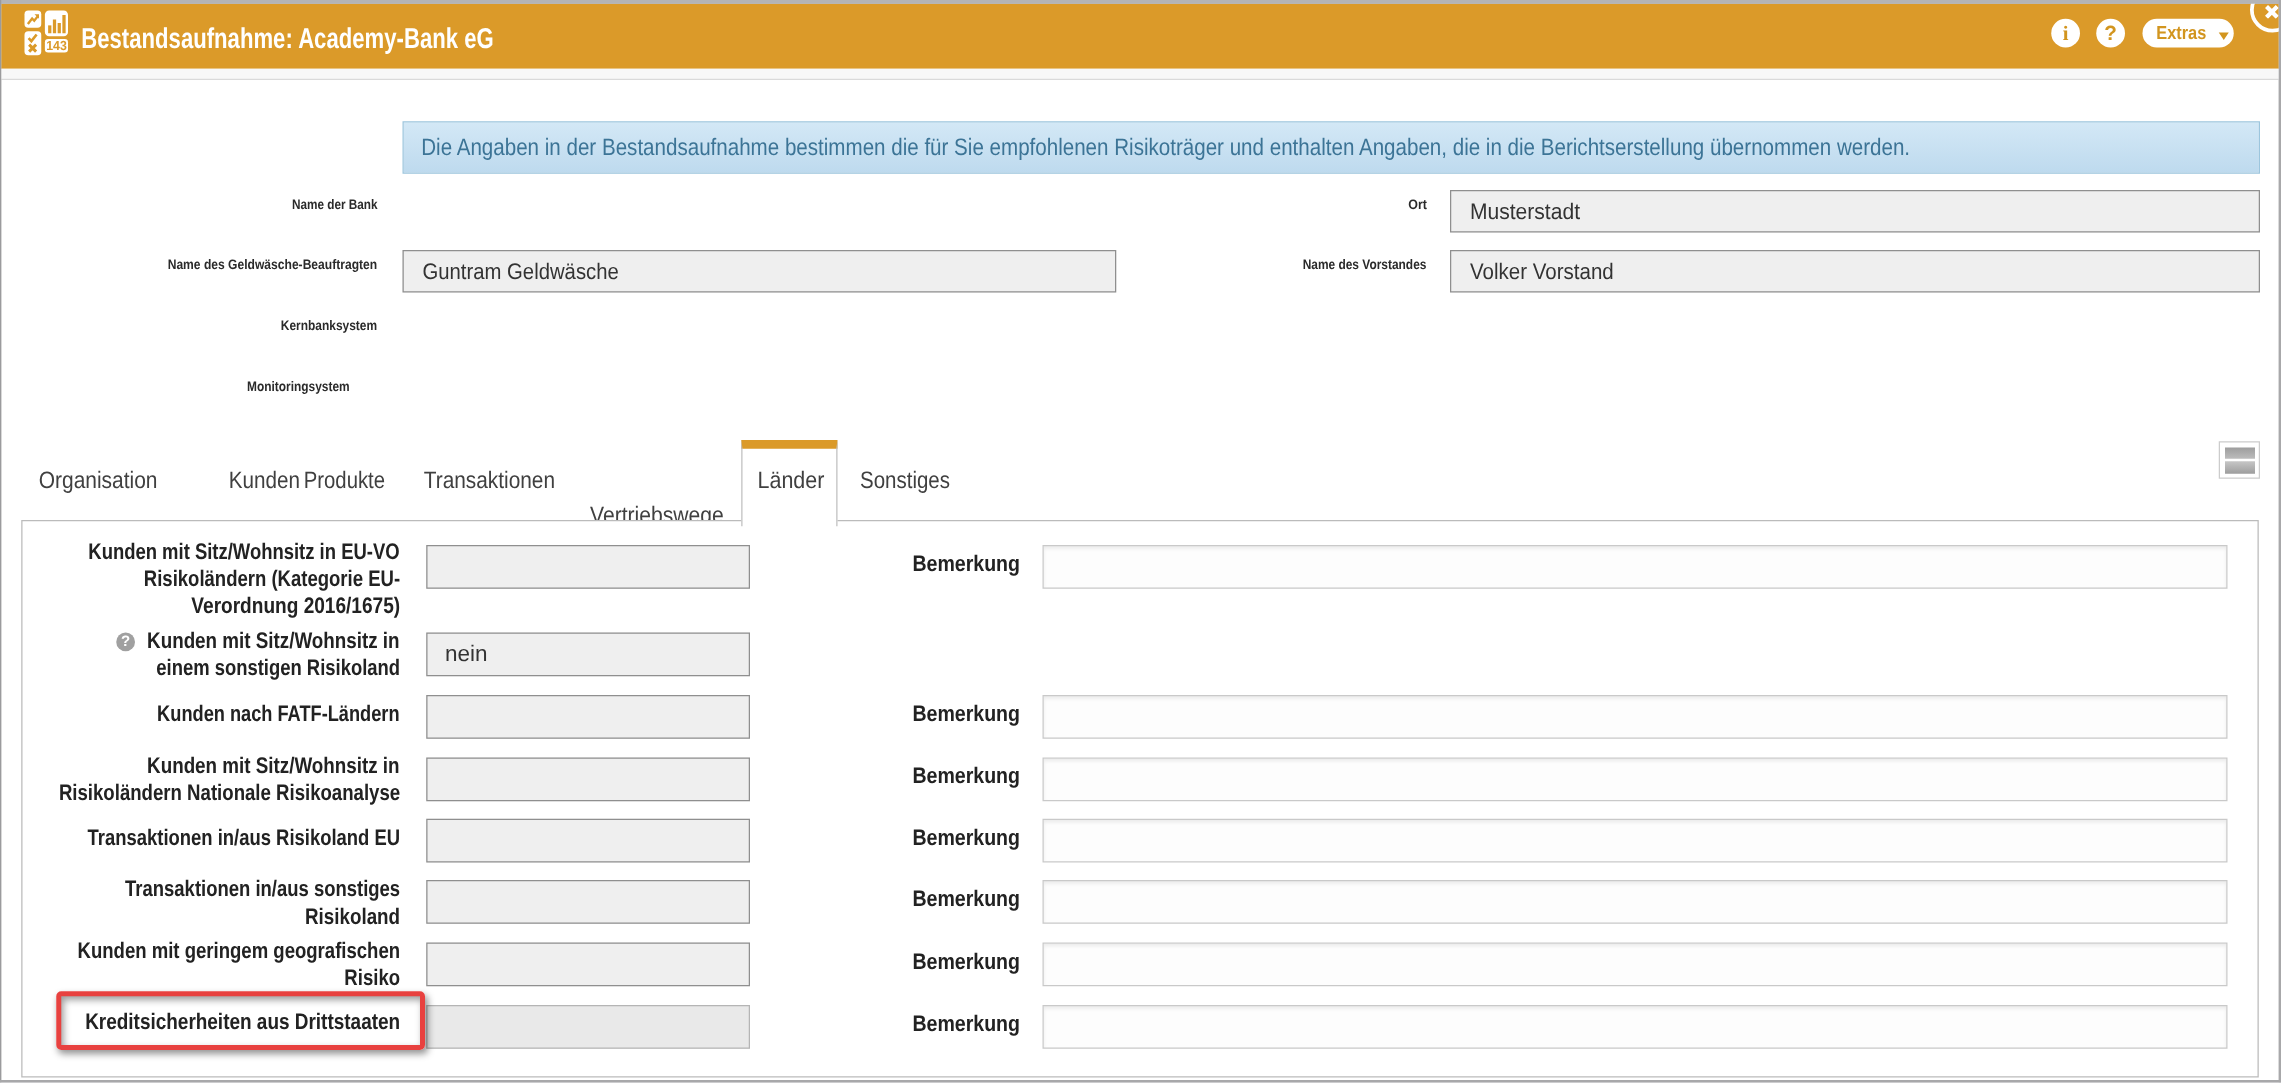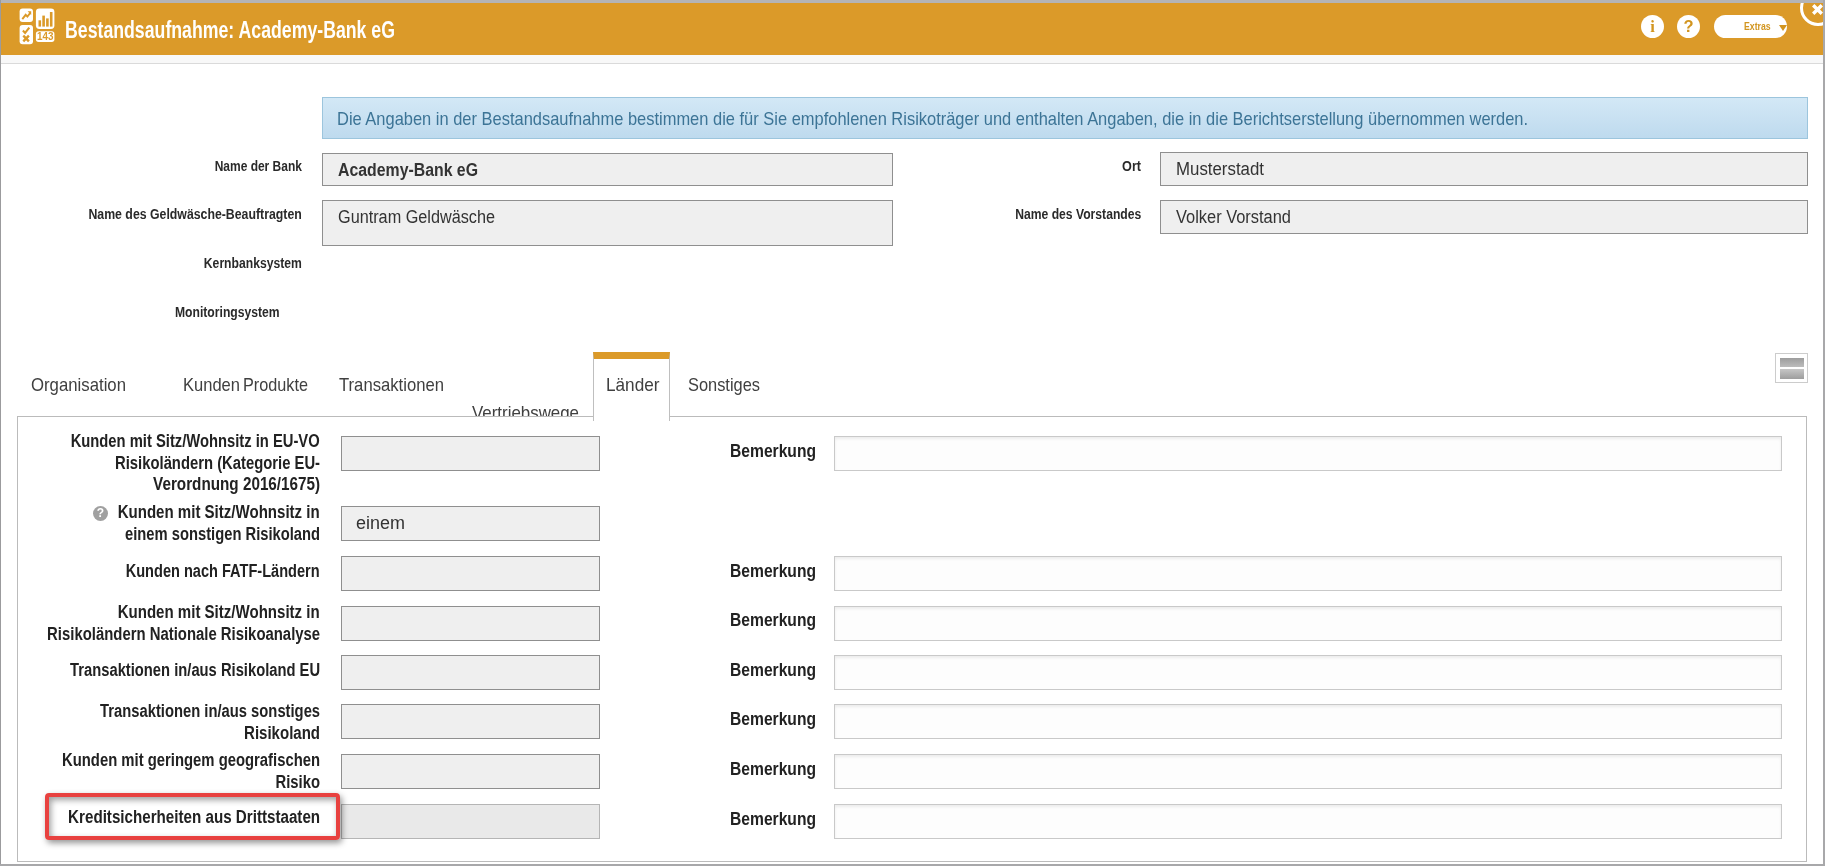--- a/index.html
+++ b/index.html
@@ -10,26 +10,26 @@
   #canvas{position:relative;width:1825px;height:866px;}
   .t{display:inline-block;transform-origin:0 50%;white-space:nowrap;}
   .tr{display:inline-block;transform-origin:100% 50%;white-space:nowrap;}
   
   #whitebg{left:1px;top:3px;width:1822px;height:861px;background:#fff;}
   #header{left:1px;top:3px;width:1822px;height:52px;background:#db9a29;}
   #substrip{left:1px;top:55px;width:1822px;height:9px;background:#f8f8f8;border-bottom:1px solid #dadada;box-sizing:border-box;}
   #title{left:65px;top:17px;color:#fff;font-size:23px;font-weight:bold;}
   .hbtn{background:#fff;border-radius:50%;width:23px;height:23px;top:15px;}
   #extras{left:1714px;top:15px;width:73px;height:23px;background:#fff;border-radius:12px;box-sizing:border-box;
-          color:#d2951f;font-weight:bold;font-size:10px;line-height:23px;text-align:right;padding-left:11px;}
+          color:#d2951f;font-weight:bold;font-size:15px;line-height:23px;text-align:left;padding-left:11px;}
   #closewrap{left:1800px;top:-10px;width:36px;height:36px;border:3px solid #fff;border-radius:50%;box-sizing:border-box;}
   #banner{left:322px;top:97px;width:1486px;height:42px;box-sizing:border-box;
           background:linear-gradient(#d3e8f6,#bedaee);border:1px solid #9cc5dd;}
   #banner .t{position:absolute;left:14px;top:10px;font-size:19px;color:#3c7496;}
-  .lbl{font-weight:bold;color:#2a2a2a;font-size:14px;text-align:right;}
+  .lbl{font-weight:bold;color:#2a2a2a;font-size:11px;text-align:right;}
   .inp{box-sizing:border-box;background:#efefef;border:1px solid #8f8f8f;color:#333;
        font-size:18px;line-height:32px;padding-left:15px;white-space:nowrap;}
   .tab{font-size:19px;color:#404040;top:374px;}
   #activetab{left:593px;top:352px;width:77px;height:69px;background:#fff;
              border-left:1px solid #bfbfbf;border-right:1px solid #bfbfbf;box-sizing:border-box;
              border-top:7px solid #db9a29;z-index:3;}
   #hamb{left:1775px;top:353px;width:33px;height:30px;box-sizing:border-box;border:1px solid #ccc;background:#fff;}
   #hamb .b1{left:4px;top:4px;width:24px;height:9px;background:linear-gradient(#9d9d9d,#bcbcbc);}
   #hamb .b2{left:4px;top:15px;width:24px;height:10px;background:linear-gradient(#c6c6c6,#9d9d9d);}
   #panel{left:17px;top:416px;width:1790px;height:446px;box-sizing:border-box;border:1px solid #bbb;background:#fff;}
@@ -79,26 +79,25 @@
   <div id="closewrap" class="abs"></div>
   <svg class="abs" style="left:1812px;top:4px;z-index:5" width="11" height="11" viewBox="0 0 11 11">
     <path d="M1.2 1.2 L9.8 9.8 M9.8 1.2 L1.2 9.8" stroke="#fff" stroke-width="3.4" stroke-linecap="butt"></path>
   </svg>
 
   <div id="banner" class="abs">
       <span class="t" id="sx_banner" style="transform:scaleX(0.8661)">Die Angaben in der Bestandsaufnahme bestimmen die für Sie empfohlenen Risikoträger und enthalten Angaben, die in die Berichtserstellung übernommen werden.</span>
     </div>
 
   <div class="abs lbl" style="left:0px;top:158px;width:302px;"><span class="tr" id="sx_l1" style="transform:scaleX(0.8563)">Name der Bank</span></div>
-  <div class="abs inp" style="left:322px;top:153px;width:571px;height:33px;font-weight:bold;"><span class="t" id="sx_v1" style="transform:scaleX(0.8801)">Academy-Bank eG</span></div>
   <div class="abs lbl" style="left:839px;top:158px;width:302px;"><span class="tr" id="sx_l2" style="transform:scaleX(0.9020)">Ort</span></div>
   <div class="abs inp" style="left:1160px;top:152px;width:648px;height:34px;"><span class="t" id="sx_v2" style="transform:scaleX(0.9357)">Musterstadt</span></div>
 
   <div class="abs lbl" style="left:0px;top:206px;width:302px;"><span class="tr" id="sx_l3" style="transform:scaleX(0.8787)">Name des Geldwäsche-Beauftragten</span></div>
-  <div class="abs inp" style="left:322px;top:200px;width:571px;height:46px;"><span class="t" id="sx_v3" style="transform:scaleX(0.9019)">Guntram Geldwäsche</span></div>
+  <div class="abs inp" style="left:322px;top:200px;width:571px;height:34px;"><span class="t" id="sx_v3" style="transform:scaleX(0.9019)">Guntram Geldwäsche</span></div>
   <div class="abs lbl" style="left:839px;top:206px;width:302px;"><span class="tr" id="sx_l4" style="transform:scaleX(0.8675)">Name des Vorstandes</span></div>
   <div class="abs inp" style="left:1160px;top:200px;width:648px;height:34px;"><span class="t" id="sx_v4" style="transform:scaleX(0.9120)">Volker Vorstand</span></div>
 
   <div class="abs lbl" style="left:0px;top:255px;width:302px;"><span class="tr" id="sx_l5" style="transform:scaleX(0.8685)">Kernbanksystem</span></div>
 
   <div class="abs lbl" style="left:0px;top:304px;width:280px;"><span class="tr" id="sx_l6" style="transform:scaleX(0.8674)">Monitoringsystem</span></div>
 
   <div id="activetab" class="abs"></div>
   <div class="abs tab" style="left:31px;"><span class="t" id="sx_t1" style="transform:scaleX(0.8818)">Organisation</span></div>
   <div class="abs tab" style="left:155px;margin-left:28px;"><span class="t" id="sx_t2" style="transform:scaleX(0.8700)">Kunden</span></div>
@@ -114,21 +113,21 @@
 
   <div id="panel" class="abs"></div>
 
   <div class="abs plbl" style="left:-30px;top:431px;width:350px;"><span class="tr" id="sx_p1a" style="transform:scaleX(0.8200)">Kunden mit Sitz/Wohnsitz in EU-VO</span><br><span class="tr" id="sx_p1b" style="transform:scaleX(0.8231)">Risikoländern (Kategorie EU-</span><br><span class="tr" id="sx_p1c" style="transform:scaleX(0.8473)">Verordnung 2016/1675)</span></div>
   <div class="abs ginp" style="left:341px;top:436px;"></div>
   <div class="abs bem" style="left:730px;top:441px;"><span class="t" id="sx_b1" style="transform:scaleX(0.8684)">Bemerkung</span></div>
   <div class="abs winp" style="left:834px;top:436px;"></div>
 
   <div class="abs qicon" style="left:93px;top:506px;">?</div>
   <div class="abs plbl" style="left:-30px;top:502px;width:350px;"><span class="tr" id="sx_p2a" style="transform:scaleX(0.8359)">Kunden mit Sitz/Wohnsitz in</span><br><span class="tr" id="sx_p2b" style="transform:scaleX(0.8191)">einem sonstigen Risikoland</span></div>
-  <div class="abs ginp" style="left:341px;top:506px;"><span class="t" id="sx_nein" style="transform:scaleX(0.9991)">einem</span></div>
+  <div class="abs ginp" style="left:341px;top:506px;"><span class="t" id="sx_nein" style="transform:scaleX(0.9991)">nein</span></div>
 
   <div class="abs plbl" style="left:-30px;top:561px;width:350px;"><span class="tr" id="sx_p3a" style="transform:scaleX(0.8094)">Kunden nach FATF-Ländern</span></div>
   <div class="abs ginp" style="left:341px;top:556px;"></div>
   <div class="abs bem" style="left:730px;top:561px;"><span class="t" id="sx_b3" style="transform:scaleX(0.8684)">Bemerkung</span></div>
   <div class="abs winp" style="left:834px;top:556px;"></div>
 
   <div class="abs plbl" style="left:-30px;top:602px;width:350px;"><span class="tr" id="sx_p4a" style="transform:scaleX(0.8359)">Kunden mit Sitz/Wohnsitz in</span><br><span class="tr" id="sx_p4b" style="transform:scaleX(0.8270)">Risikoländern Nationale Risikoanalyse</span></div>
   <div class="abs ginp" style="left:341px;top:606px;"></div>
   <div class="abs bem" style="left:730px;top:610px;"><span class="t" id="sx_b4" style="transform:scaleX(0.8684)">Bemerkung</span></div>
   <div class="abs winp" style="left:834px;top:606px;"></div>

